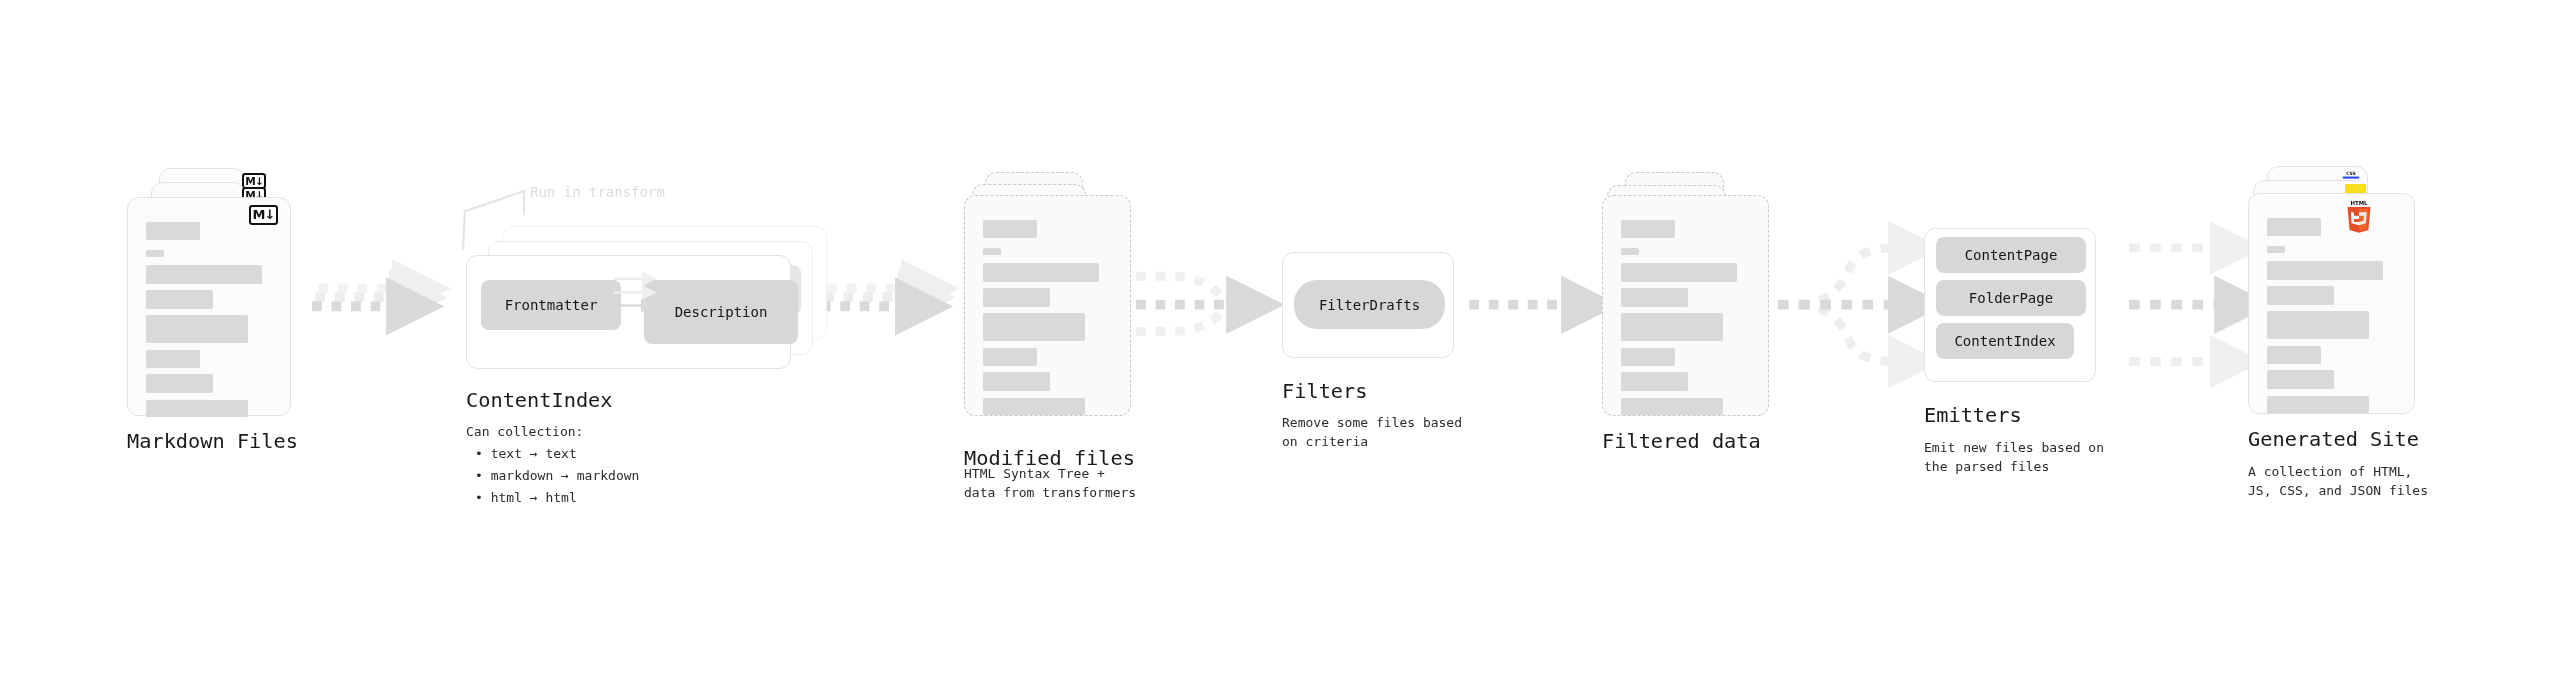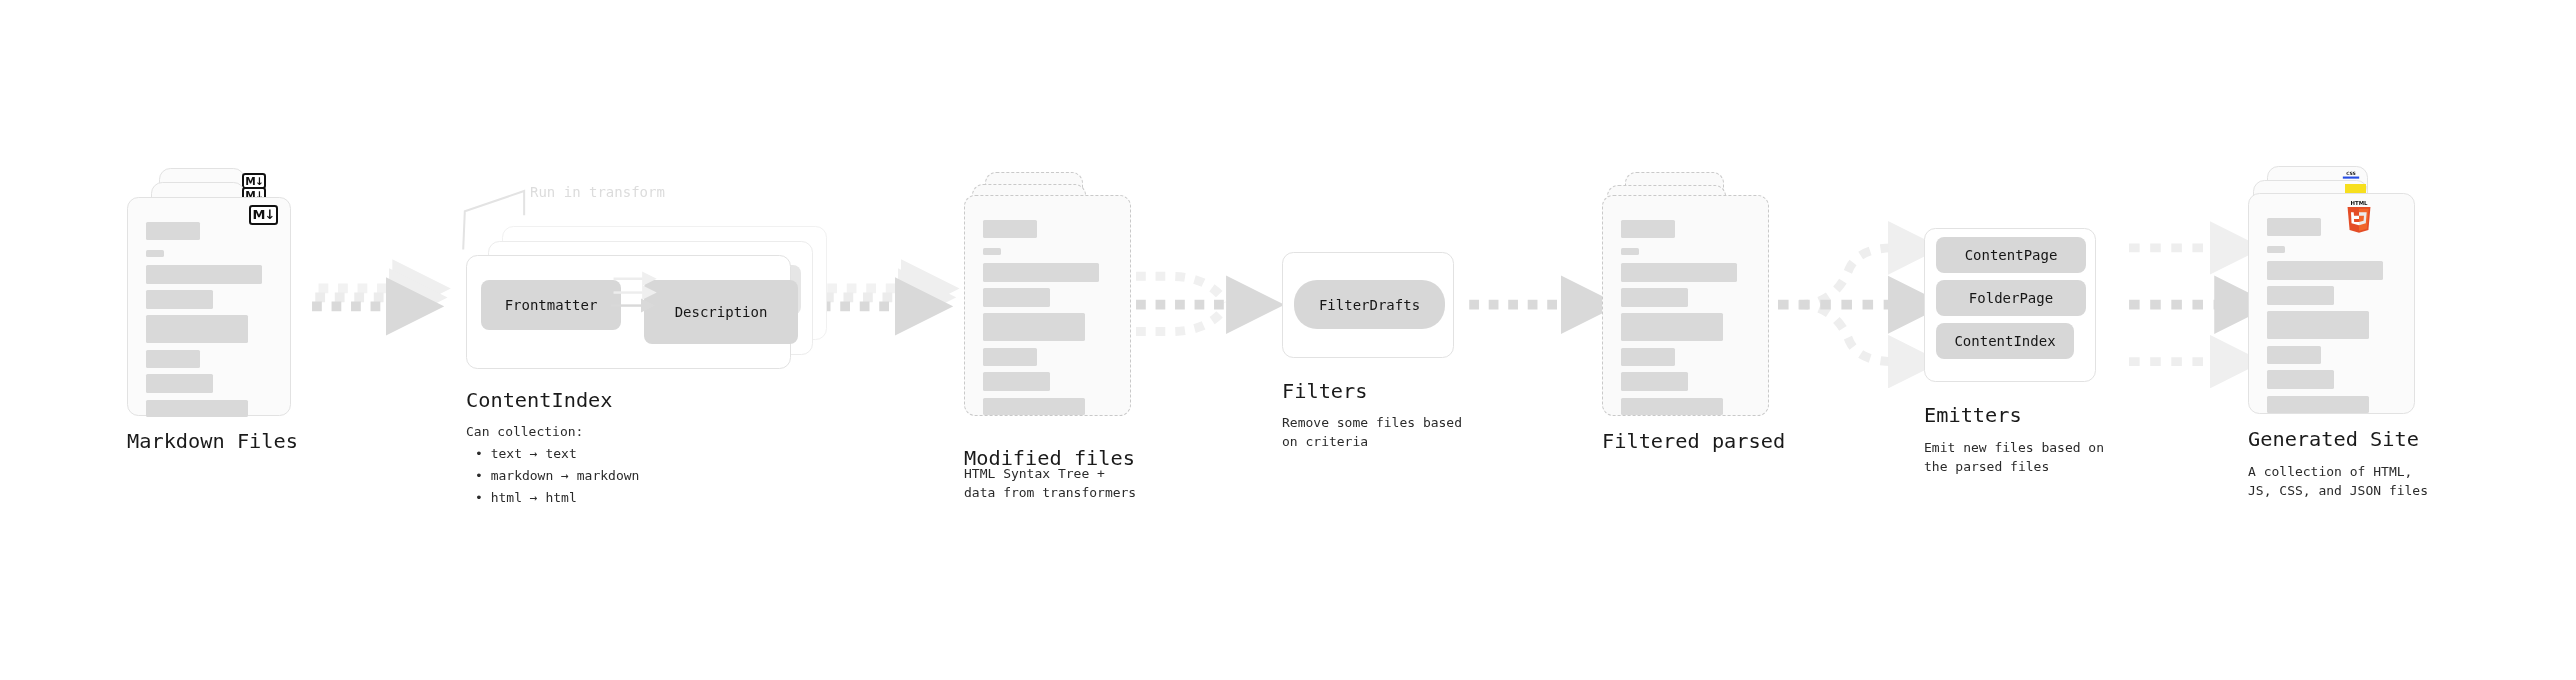--- a/index.html
+++ b/index.html
@@ -238,21 +238,21 @@
       <div class="line" style="left:18px;top:24.4px;width:54px;height:18px;"></div>
       <div class="line" style="left:18px;top:52px;width:18px;height:6.5px;"></div>
       <div class="line" style="left:18px;top:67px;width:116px;height:18.7px;"></div>
       <div class="line" style="left:18px;top:92px;width:67px;height:18.7px;"></div>
       <div class="line" style="left:18px;top:117px;width:102px;height:28.4px;"></div>
       <div class="line" style="left:18px;top:152px;width:54px;height:18px;"></div>
       <div class="line" style="left:18px;top:176px;width:67px;height:18.7px;"></div>
       <div class="line" style="left:18px;top:202px;width:102px;height:17px;"></div>
     </div>
 
-    <div class="cap-title" style="left:1602px;top:429px;">Filtered parsed</div>
+    <div class="cap-title" style="left:1602px;top:429px;">Filtered data</div>
   </div>
 
   <div class="node">
     <div class="pbox" style="left:1924px;top:228px;width:172px;height:154px;"></div>
     <div class="chip" style="left:1936px;top:237px;width:150px;height:36px;">ContentPage</div>
     <div class="chip" style="left:1936px;top:280px;width:150px;height:36px;">FolderPage</div>
     <div class="chip" style="left:1936px;top:323px;width:138px;height:36px;">ContentIndex</div>
 
     <div class="cap-title" style="left:1924px;top:403px;">Emitters</div>
     <div class="cap-sub" style="left:1924px;top:439px;">Emit new files based on

